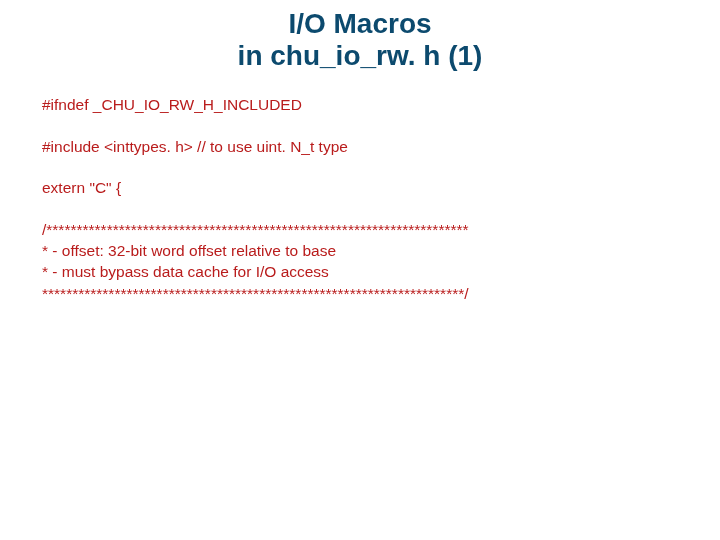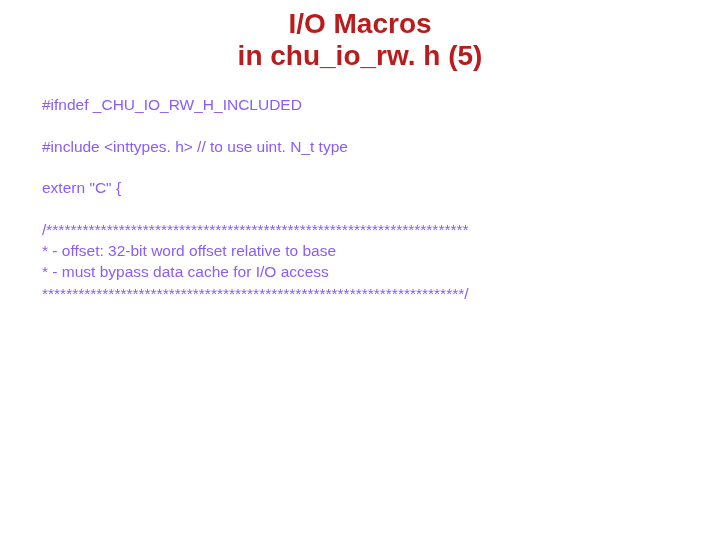--- a/index.html
+++ b/index.html
@@ -17,43 +17,43 @@
     width: 720px;
     height: 540px;
     box-sizing: border-box;
   }
   .title-block {
     text-align: center;
     padding-top: 8px;
     font-size: 28px;
     line-height: 1.15;
     font-weight: bold;
-    color: #b91c1c;
+    color: #0c4a6e;
   }
   .body-block {
     padding-left: 42px;
     padding-right: 30px;
     padding-top: 22px;
     font-size: 15.5px;
     line-height: 1.38;
     font-family: Arial, Helvetica, sans-serif;
-    color: #8b5cf6;
+    color: #b91c1c;
   }
   .gap {
     height: 20px;
   }
 </style>
 </head>
 <body>
 
 <div class="slide">
 
   <div class="title-block">
     <div>I/O Macros</div>
-    <div>in chu_io_rw. h (5)</div>
+    <div>in chu_io_rw. h (1)</div>
   </div>
 
   <div class="body-block">
     <div>#ifndef _CHU_IO_RW_H_INCLUDED</div>
     <div class="gap"></div>
     <div>#include &lt;inttypes. h&gt;    // to use uint. N_t type</div>
     <div class="gap"></div>
     <div>extern "C" {</div>
     <div class="gap"></div>
     <div>/**********************************************************************</div>

